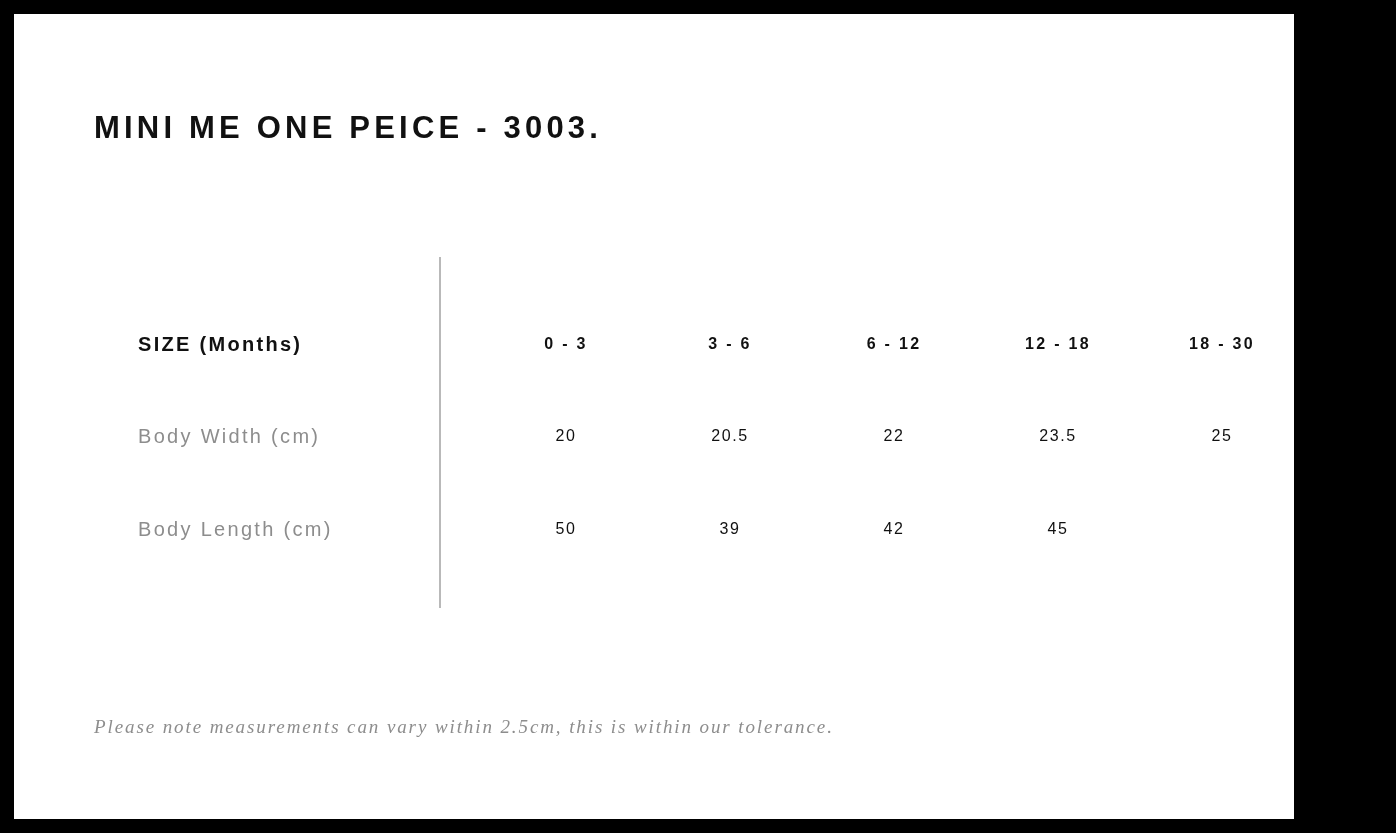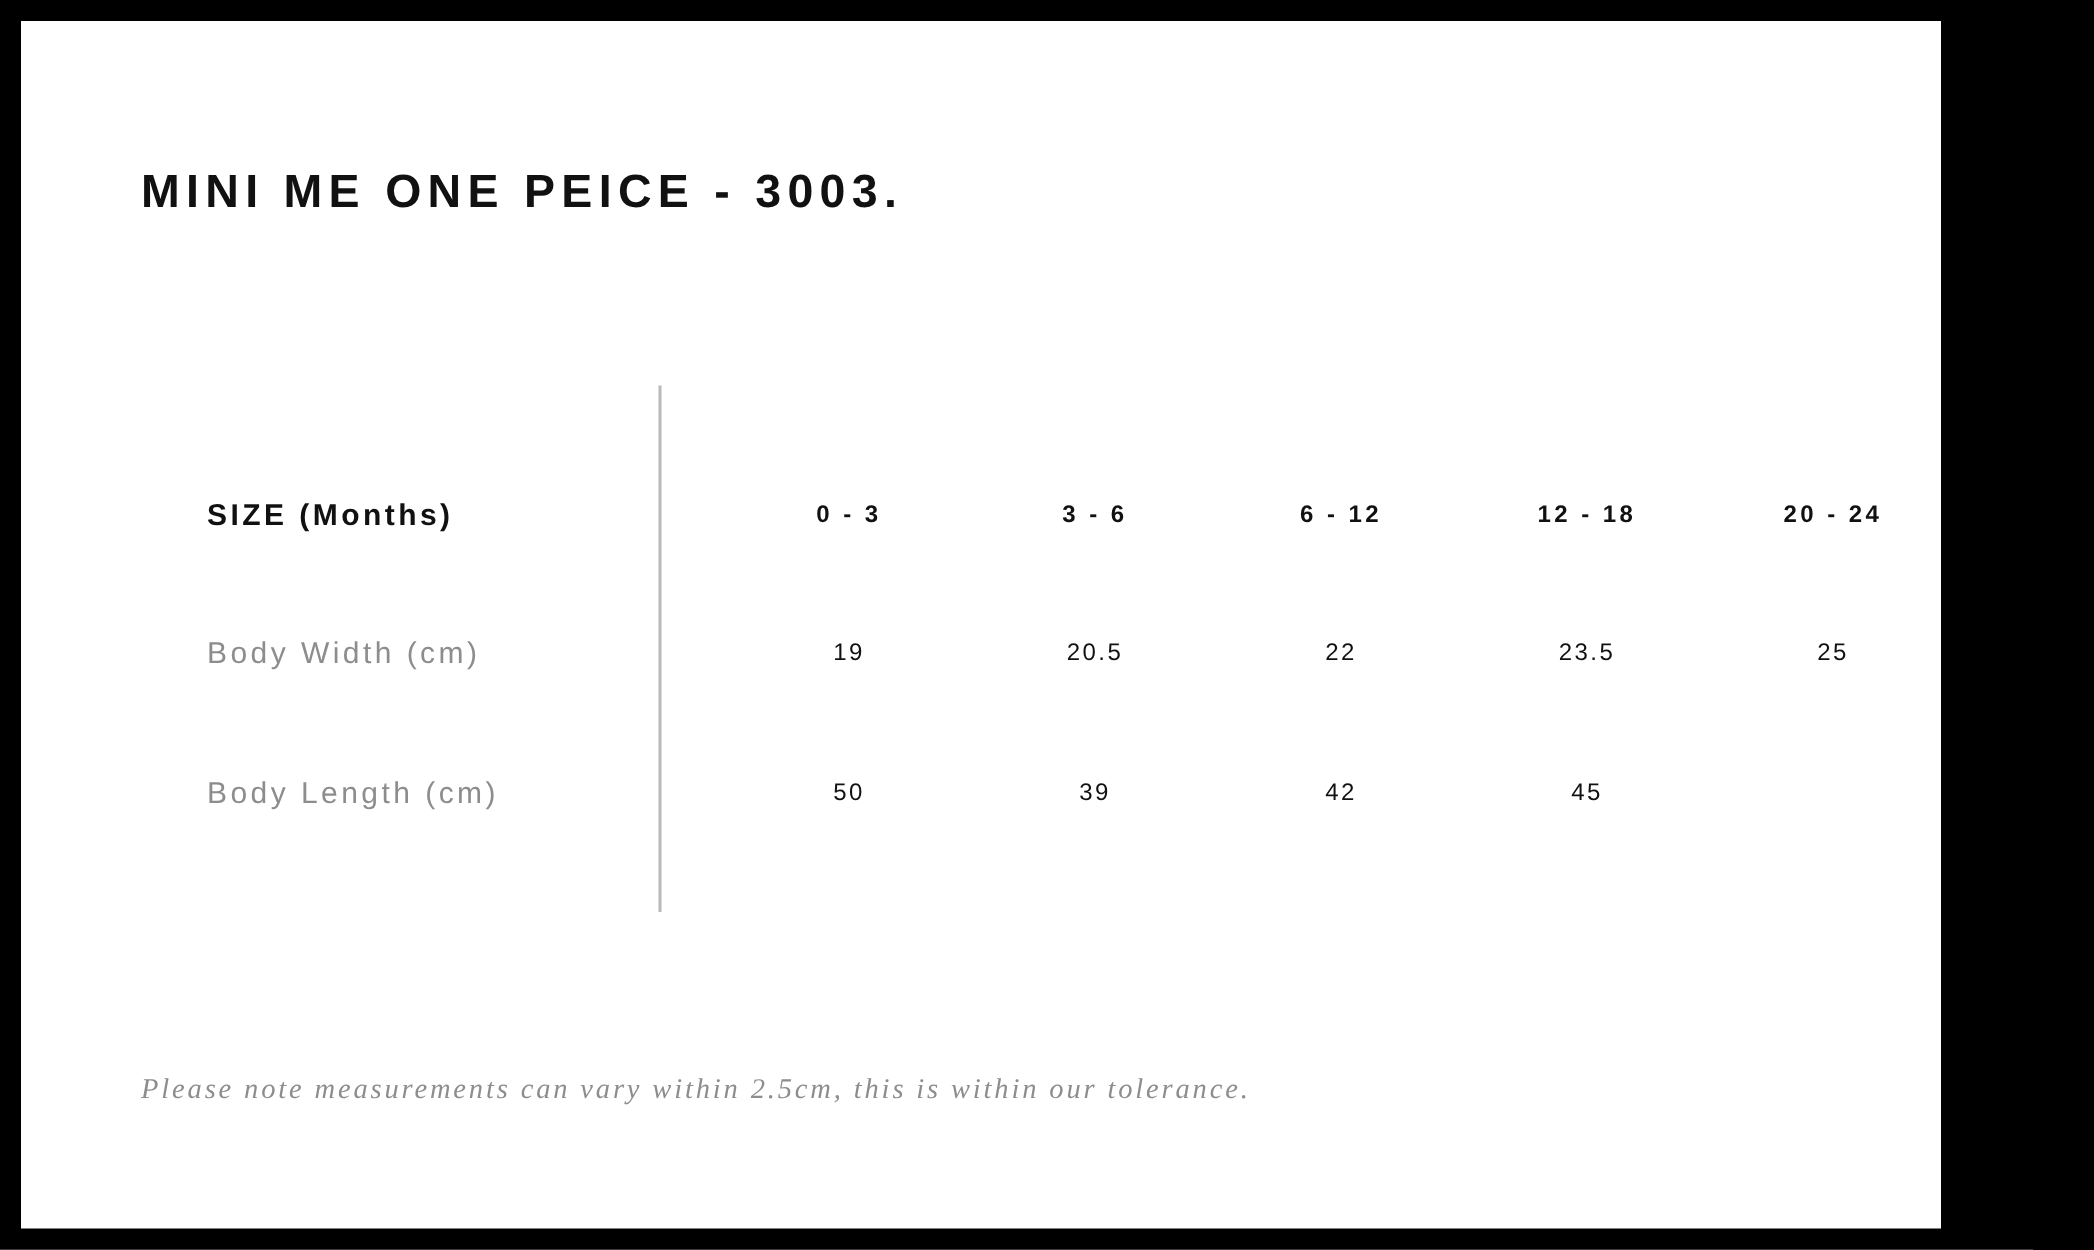--- a/index.html
+++ b/index.html
@@ -115,26 +115,26 @@
   <div class="vline"></div>
 
   <div class="table">
 
     <div class="row row-head">
       <div class="rowlabel head">SIZE (Months)</div>
       <div class="cell head c0">0 - 3</div>
       <div class="cell head c1">3 - 6</div>
       <div class="cell head c2">6 - 12</div>
       <div class="cell head c3">12 - 18</div>
-      <div class="cell head c4">20 - 24</div>
+      <div class="cell head c4">18 - 30</div>
     </div>
 
     <div class="row row-0">
       <div class="rowlabel body">Body Width (cm)</div>
-      <div class="cell c0">19</div>
+      <div class="cell c0">20</div>
       <div class="cell c1">20.5</div>
       <div class="cell c2">22</div>
       <div class="cell c3">23.5</div>
       <div class="cell c4">25</div>
     </div>
 
     <div class="row row-1">
       <div class="rowlabel body">Body Length (cm)</div>
       <div class="cell c0">50</div>
       <div class="cell c1">39</div>

